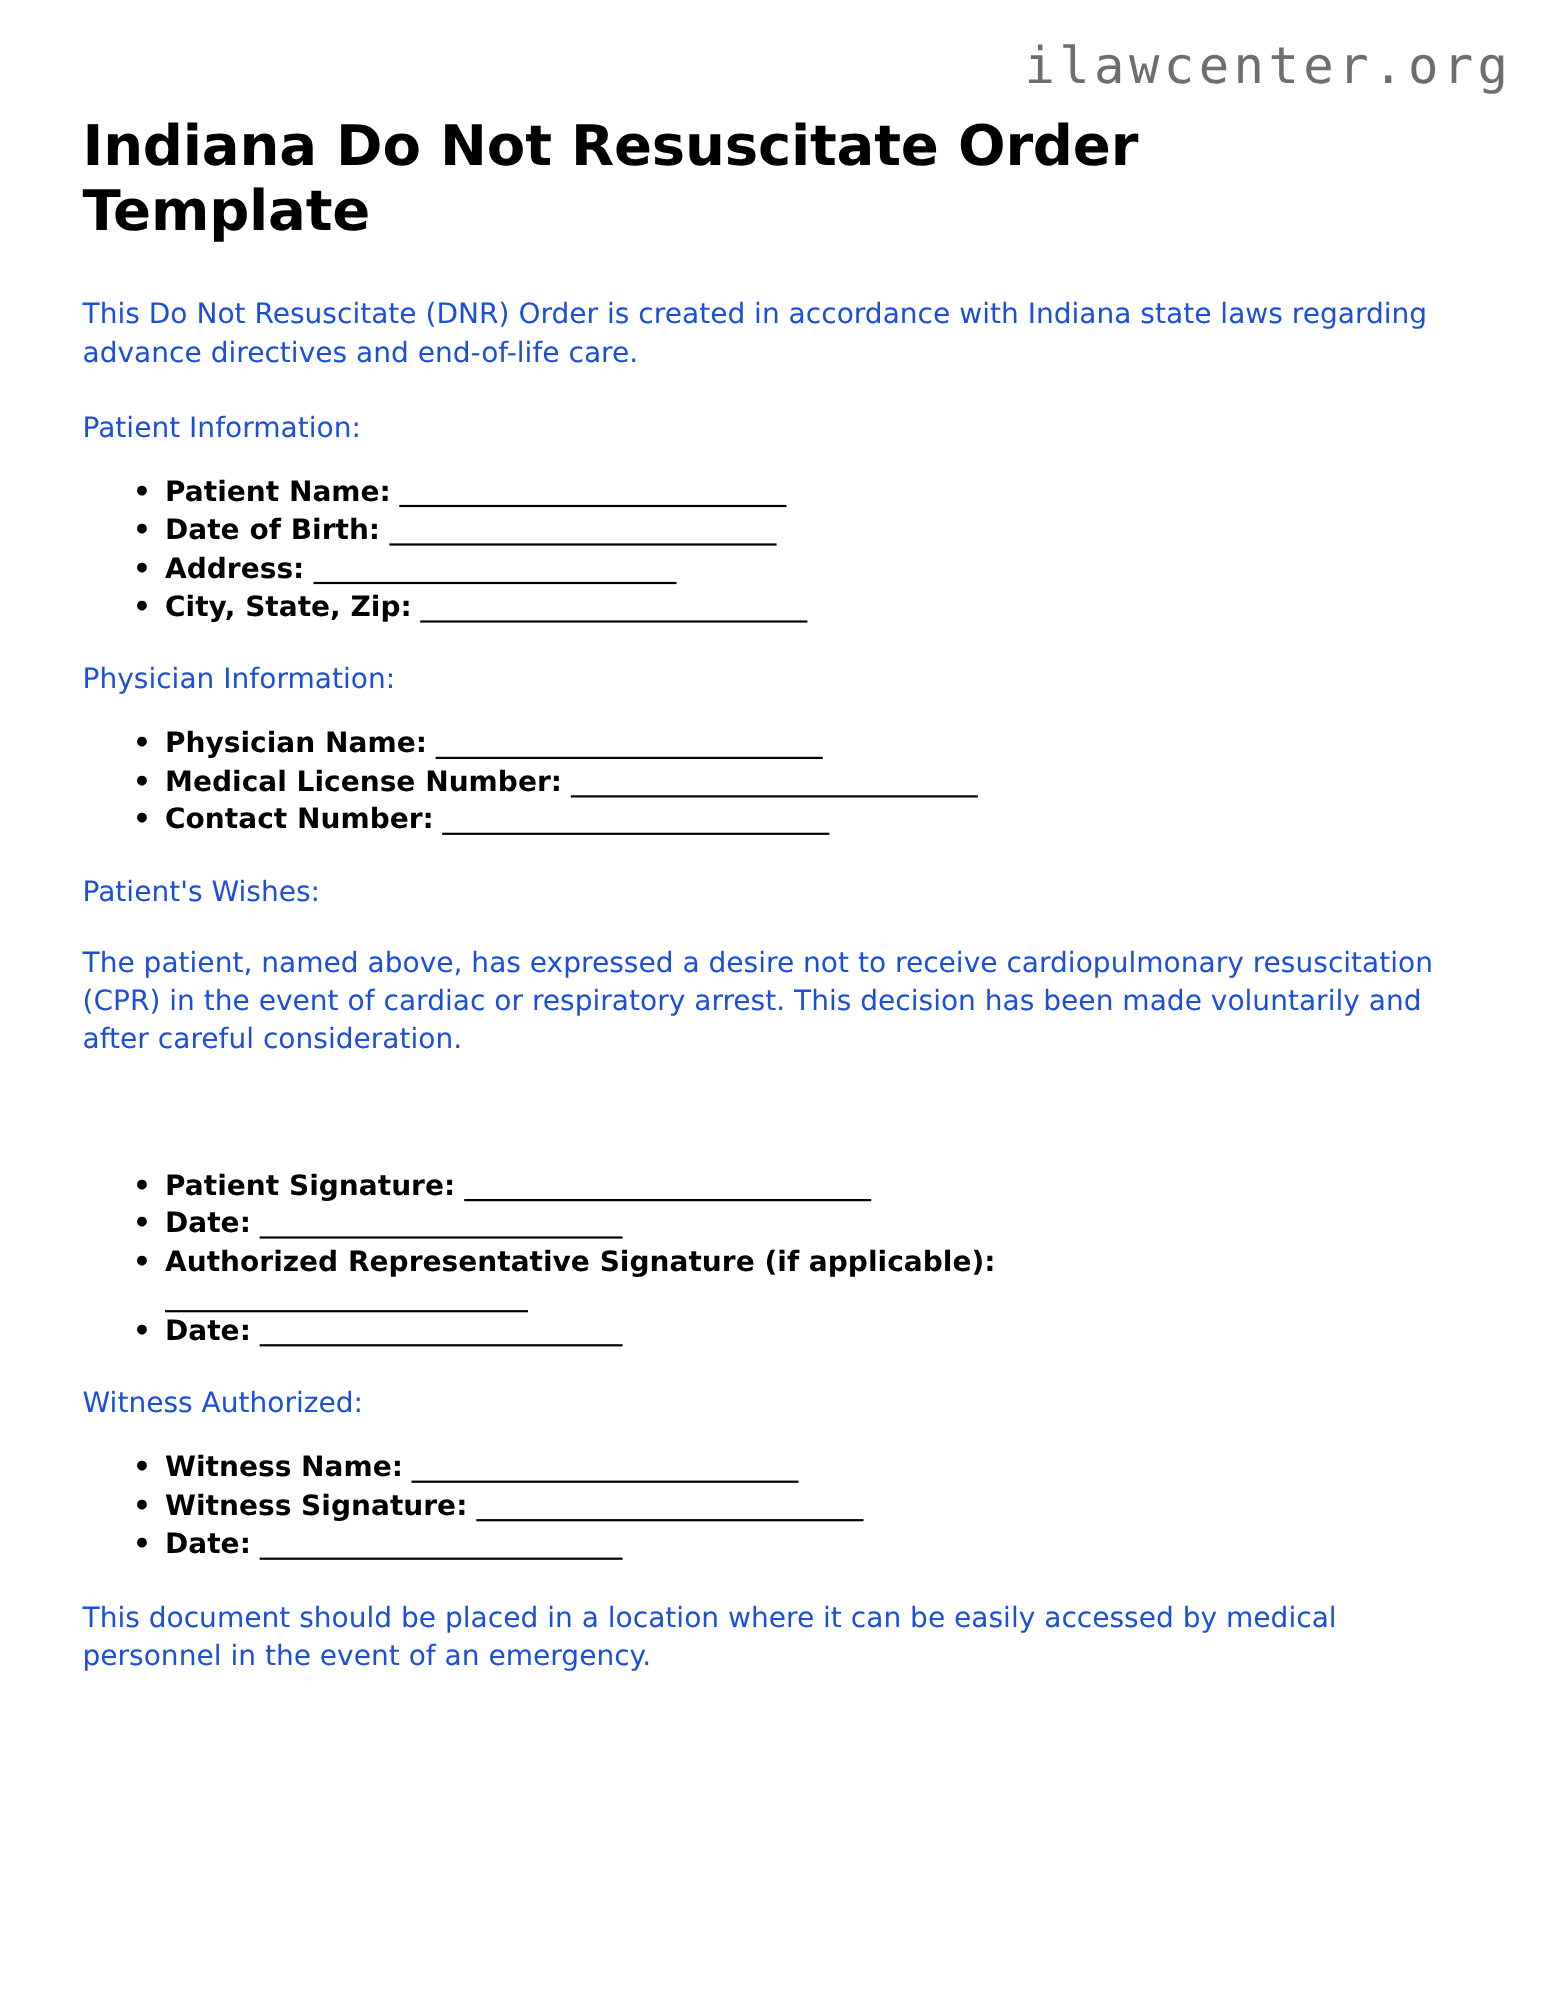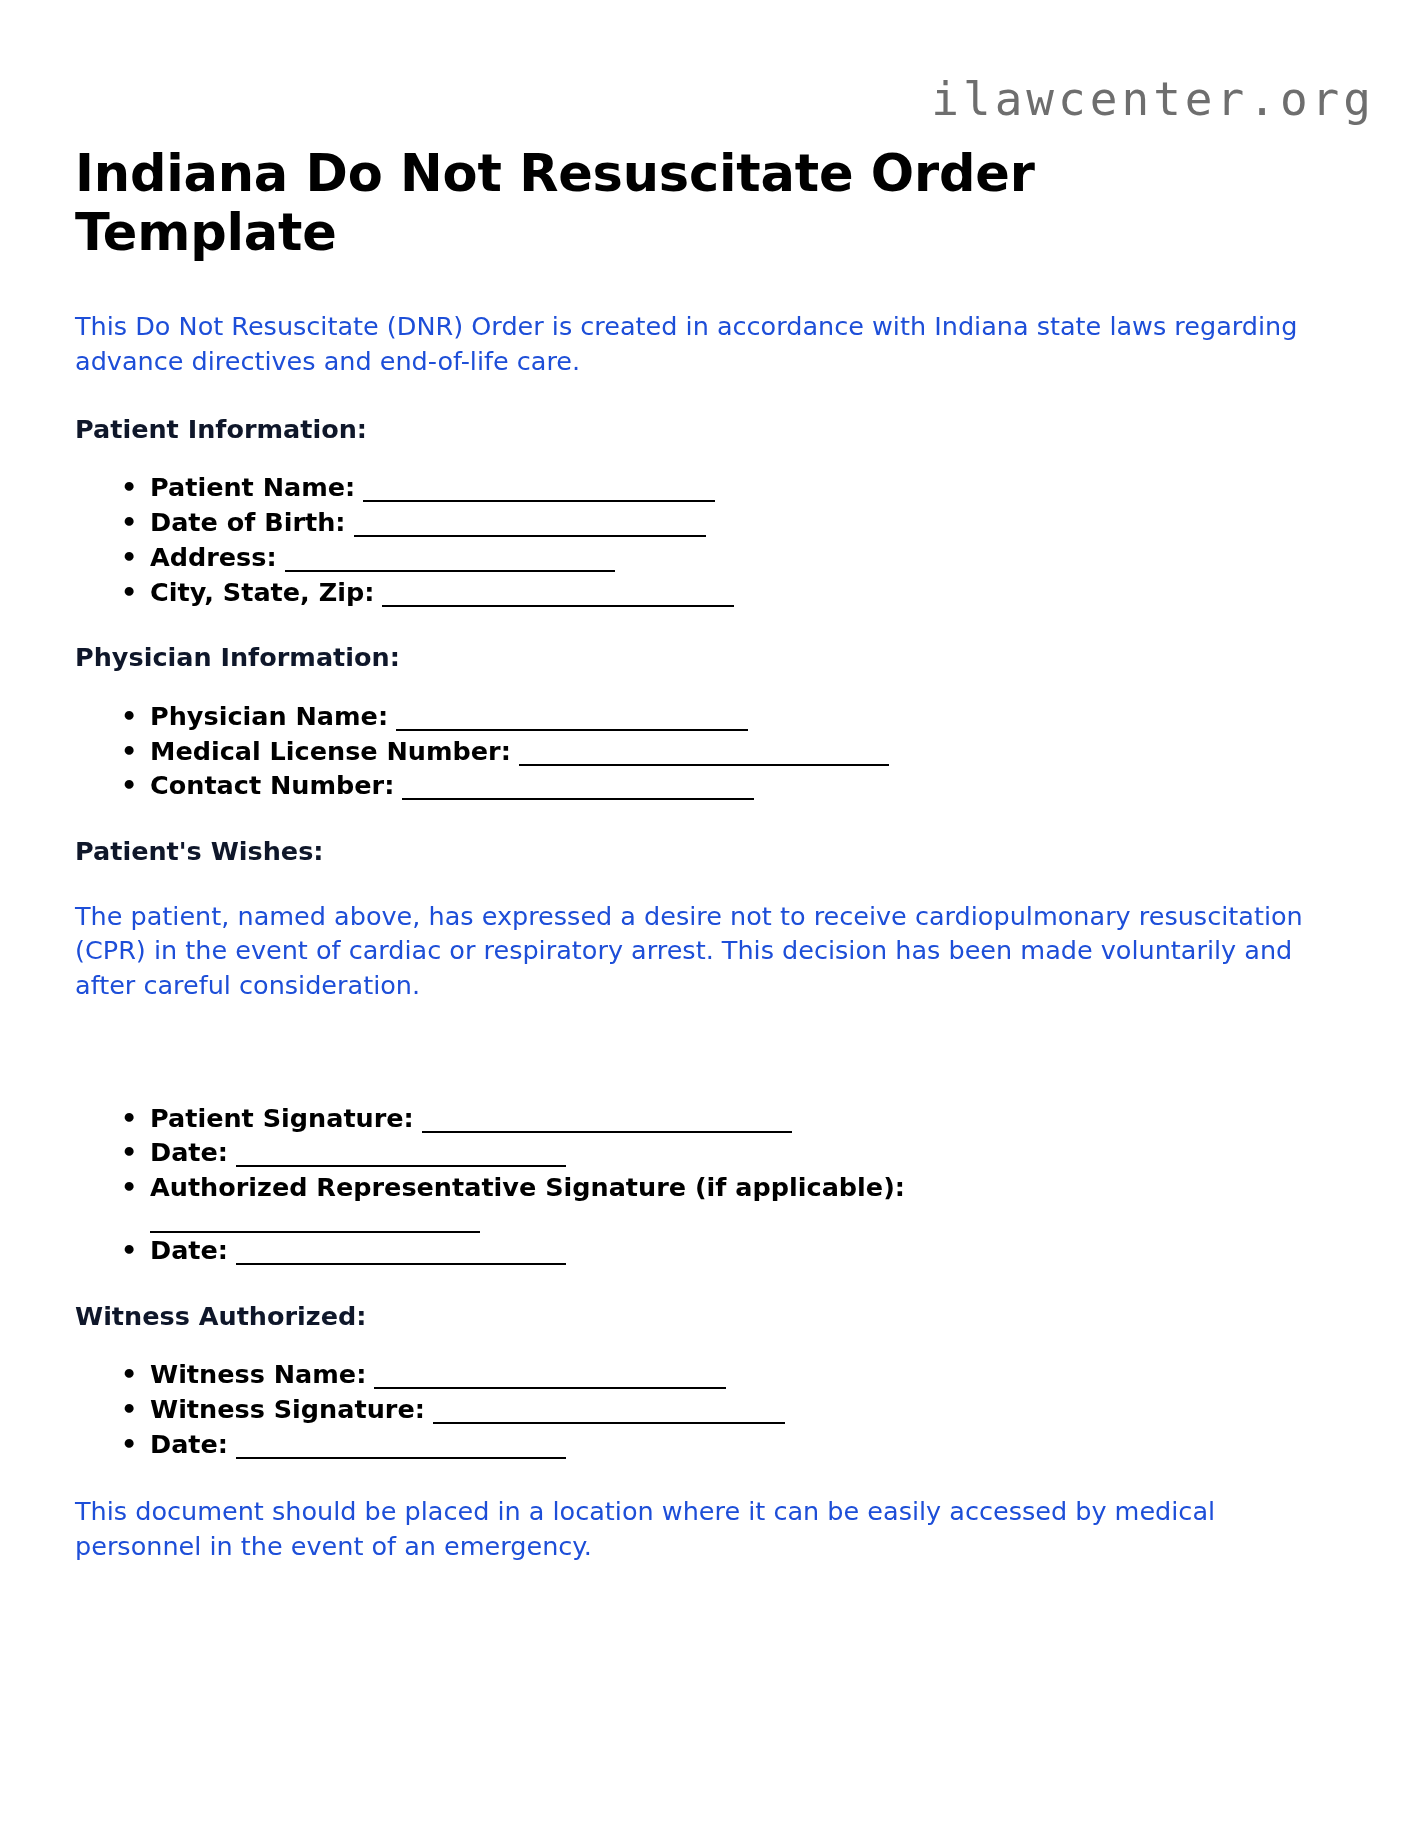--- a/index.html
+++ b/index.html
@@ -14,21 +14,20 @@
     font-family: "DejaVu Sans", "Liberation Sans", sans-serif;
     color: #000000;
     overflow: hidden;
   }
   .page {
     position: relative;
     width: 1411px;
     height: 1403px;
     box-sizing: border-box;
     padding: 0;
-    margin-top: 40px;
   }
   .watermark {
     position: absolute;
     top: 36px;
     right: 36px;
     font-family: "DejaVu Sans Mono", "Liberation Mono", monospace;
     font-size: 46px;
     letter-spacing: 4px;
     color: #6e6e6e;
     white-space: nowrap;
@@ -57,25 +56,25 @@
     line-height: 1.36;
     font-weight: normal;
     margin: 0;
     padding: 0;
     color: #1d4ed8;
     width: 1245px;
   }
   h3.section-heading {
     font-family: "DejaVu Sans", "Liberation Sans", sans-serif;
     font-size: 25.5px;
-    font-weight: bold;
+    font-weight: normal;
     line-height: 1.3;
     margin: 0;
     padding: 0;
-    color: #0f172a;
+    color: #1d4ed8;
   }
   ul.field-list {
     list-style: none;
     margin: 0;
     padding: 0;
   }
   ul.field-list li {
     position: relative;
     font-family: "DejaVu Sans", "Liberation Sans", sans-serif;
     font-size: 25.5px;

